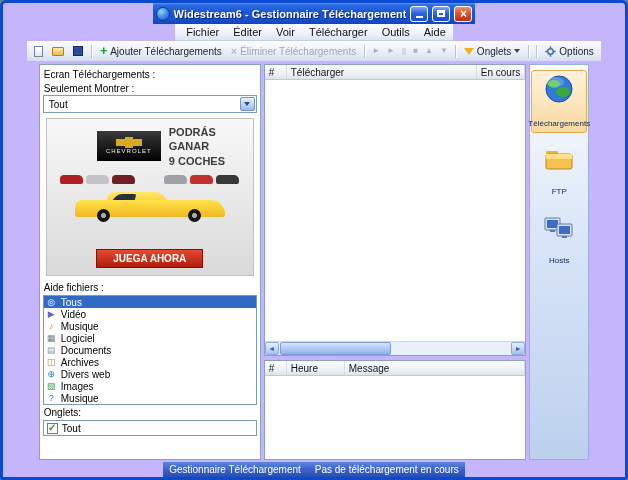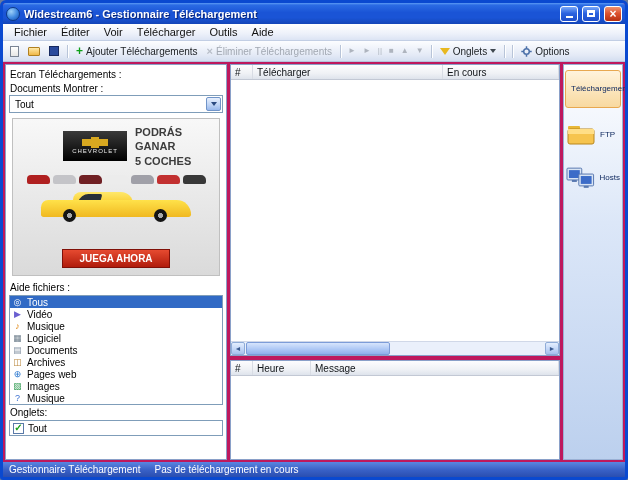--- a/index.html
+++ b/index.html
@@ -1,20 +1,20 @@
 <!DOCTYPE html>
 <html><head>
 <meta charset="utf-8">
 <style>
   * { box-sizing: border-box; margin: 0; padding: 0; }
   html,body { width:628px; height:480px; }
   body { font-family: "Liberation Sans", sans-serif; background:#6B7C9C; }
 
   .window { width:628px; height:480px; border:3px solid #0A49D0; border-radius:6px 6px 3px 3px;
-            overflow:hidden; display:flex; flex-direction:column; background:#be185d; }
+            overflow:hidden; display:flex; flex-direction:column; background:#c4b5fd;align-items:center; }
 
   
   .titlebar { height:21px; flex:0 0 21px; display:flex; align-items:center; gap:4px; padding:0 3px;
     background:linear-gradient(180deg,#5C9AF4 0%,#2B6BE4 10%,#1A54D6 45%,#1A54D6 70%,#1345B8 100%); }
   .app-icon { width:14px; height:14px; border-radius:50%;
     background:radial-gradient(circle at 35% 30%, #9CD0F8 0%, #3C86E0 55%, #1A4EA8 100%);
     border:1px solid #0E3A86; flex:0 0 14px; }
   .title-text { flex:1; color:#fff; font-size:11px; font-weight:bold;
     text-shadow:1px 1px 1px rgba(0,20,90,.85); white-space:nowrap; overflow:hidden; }
   .tb-btn { width:18px; height:16px; border:1px solid #fff; border-radius:3px;
@@ -133,21 +133,21 @@
   .hs-thumb { position:absolute; left:1px; top:0; width:48%; height:13px;
     background:linear-gradient(180deg,#D6E4FC,#B2CBF6 50%,#8FB0EC); border:1px solid #7C9CD8; border-radius:2px; }
 
   .messages-panel { flex:0 0 100px; height:100px; border:1px solid #8AA0C8; background:#fff;
     display:flex; flex-direction:column; }
 
   
   .right-panel { width:60px; flex:0 0 60px; border:1px solid #9AB0D4;
     background:linear-gradient(180deg,#FFFFFF,#DCE7F8 40%,#BCD0EE);
     display:flex; flex-direction:column; align-items:center; padding-top:5px; gap:12px; }
-  .rp-item { display:flex; flex-direction:row; align-items:center; gap:4px; padding:3px 1px;
+  .rp-item { display:flex; flex-direction:column; align-items:center; gap:16px; padding:3px 1px;
     border-radius:3px; width:56px; }
   .rp-item.active { background:linear-gradient(180deg,#FFF3DC,#F8D9A0); border:1px solid #E8A850; }
   .rp-label { font-size:8px; color:#102A60; text-align:center; line-height:1.1; }
 
   
   .statusbar { height:15px; flex:0 0 15px; display:flex; align-items:center; gap:14px; padding:0 6px;
     background:linear-gradient(180deg,#5B86E0,#3A62C8 50%,#2A4EB0); color:#fff; font-size:10px;
     white-space:nowrap; overflow:hidden; }
 </style>
 </head>
@@ -223,37 +223,37 @@
         </g>
       </svg>
       <span>Options</span>
     </span>
   </div>
 
   <div class="content">
 
     <div class="left-panel">
       <div class="lp-label">Ecran Téléchargements :</div>
-      <div class="lp-label">Documents Montrer :</div>
+      <div class="lp-label">Seulement Montrer :</div>
       <div class="combo">
         <span class="combo-value">Tout</span>
         <span class="combo-btn">
             <span class="combo-caret"></span>
           </span>
       </div>
 
       <div class="ad">
         <div class="ad-top">
           <div class="chevy-badge">
             <span class="bowtie"></span>
             <span class="chevy-text">CHEVROLET</span>
           </div>
           <div class="ad-headline">
             <div>PODRÁS GANAR</div>
-            <div>5 COCHES</div>
+            <div>9 COCHES</div>
           </div>
         </div>
         <div class="ad-cars">
           <span class="mini-car mc1"></span>
           <span class="mini-car mc2"></span>
           <span class="mini-car mc3"></span>
           <span class="mini-car mc4"></span>
           <span class="mini-car mc5"></span>
           <span class="mini-car mc6"></span>
           <span class="mini-car mc7"></span>
@@ -289,21 +289,21 @@
         <div class="type-item">
           <span class="type-ico ci4">▤</span>
           <span>Documents</span>
         </div>
         <div class="type-item">
           <span class="type-ico ci5">◫</span>
           <span>Archives</span>
         </div>
         <div class="type-item">
           <span class="type-ico ci6">⊕</span>
-          <span>Pages web</span>
+          <span>Divers web</span>
         </div>
         <div class="type-item">
           <span class="type-ico ci7">▧</span>
           <span>Images</span>
         </div>
         <div class="type-item">
           <span class="type-ico ci8">?</span>
           <span>Musique</span>
         </div>
       </div>

